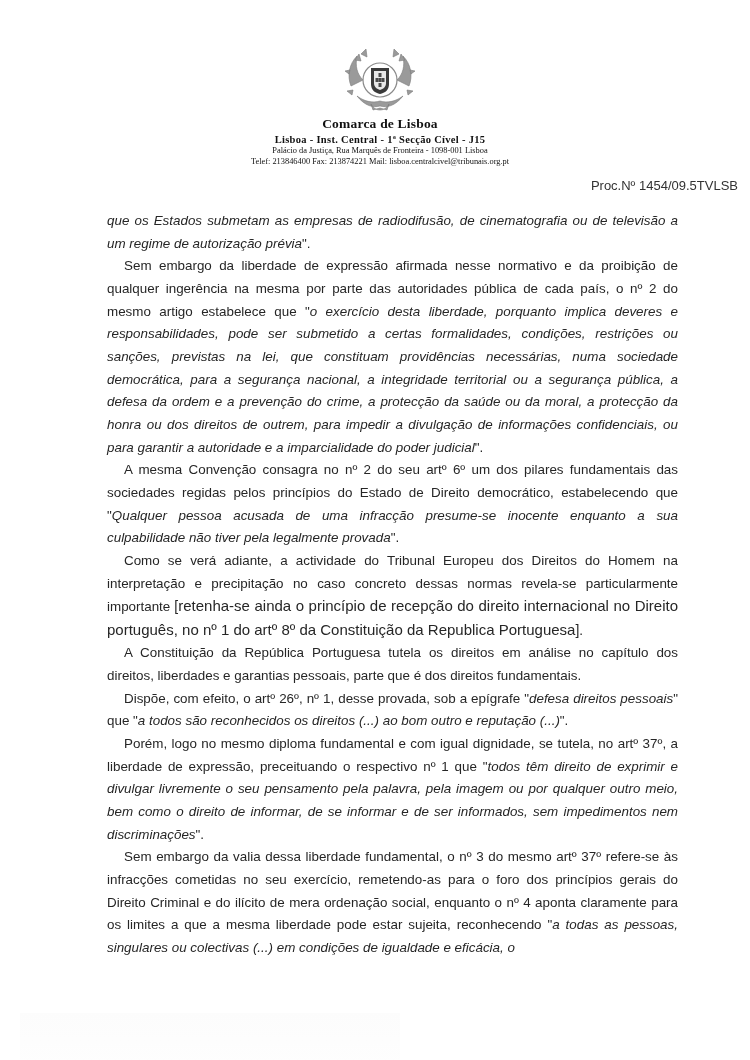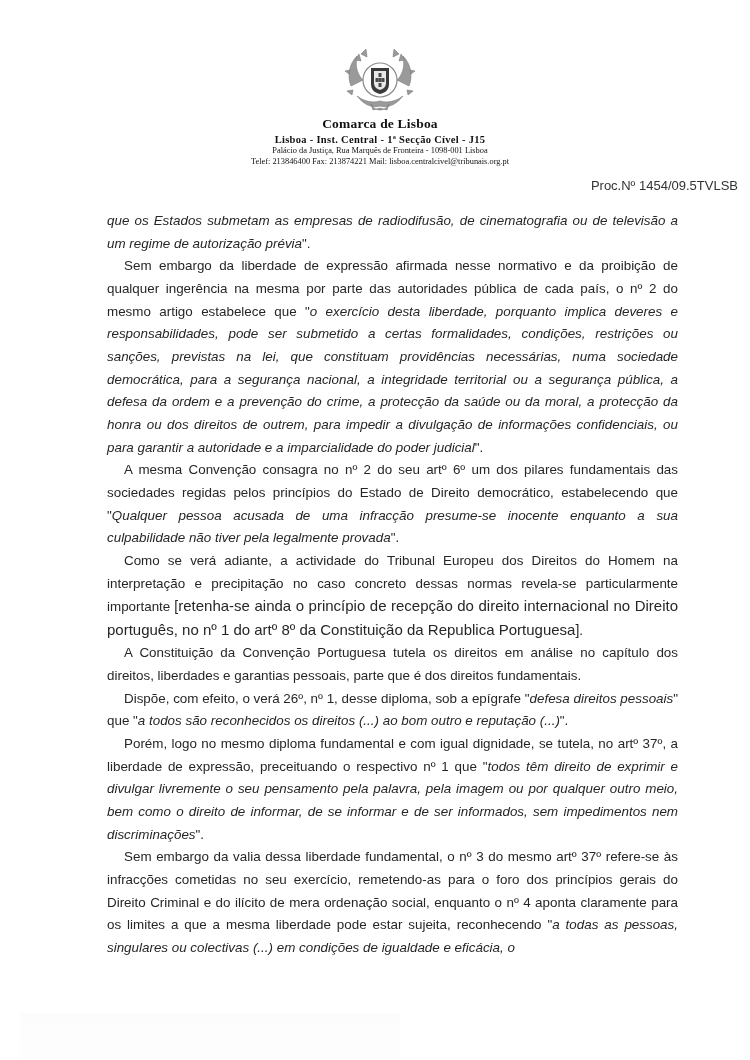--- a/index.html
+++ b/index.html
@@ -53,20 +53,20 @@
     <div class="contact">Telef: 213846400   Fax: 213874221 Mail: lisboa.centralcivel@tribunais.org.pt</div>
   </div>
 
   <div class="proc">Proc.Nº 1454/09.5TVLSB</div>
 
   <div class="body-text" id="body-text">
       <p class="cont"><i>que os Estados submetam as empresas de radiodifusão, de cinematografia ou de televisão a um regime de autorização prévia</i><span>".</span></p>
       <p><span>Sem embargo da liberdade de expressão afirmada nesse normativo e da proibição de qualquer ingerência na mesma por parte das autoridades pública de cada país, o nº 2 do mesmo artigo estabelece que "</span><i>o exercício desta liberdade, porquanto implica deveres e responsabilidades, pode ser submetido a certas formalidades, condições, restrições ou sanções, previstas na lei, que constituam providências necessárias, numa sociedade democrática, para a segurança nacional, a integridade territorial ou a segurança pública, a defesa da ordem e a prevenção do crime, a protecção da saúde ou da moral, a protecção da honra ou dos direitos de outrem, para impedir a divulgação de informações confidenciais, ou para garantir a autoridade e a imparcialidade do poder judicial</i><span>".</span></p>
       <p><span>A mesma Convenção consagra no nº 2 do seu artº 6º um dos pilares fundamentais das sociedades regidas pelos princípios do Estado de Direito democrático, estabelecendo que "</span><i>Qualquer pessoa acusada de uma infracção presume-se inocente enquanto a sua culpabilidade não tiver pela legalmente provada</i><span>".</span></p>
       <p><span>Como se verá adiante, a actividade do Tribunal Europeu dos Direitos do Homem na interpretação e precipitação no caso concreto dessas normas revela-se particularmente importante </span><span class="bracket">[</span><span class="small">retenha-se ainda o princípio de recepção do direito internacional no Direito português, no nº 1 do artº 8º da Constituição da Republica Portuguesa</span><span class="bracket">]</span><span>.</span></p>
-      <p><span>A Constituição da Convenção Portuguesa tutela os direitos em análise no capítulo dos direitos, liberdades e garantias pessoais, parte que é dos direitos fundamentais.</span></p>
-      <p><span>Dispõe, com efeito, o verá 26º, nº 1, desse diploma, sob a epígrafe "</span><i>defesa direitos pessoais</i><span>" que "</span><i>a todos são reconhecidos os direitos (...) ao bom outro e reputação (...)</i><span>".</span></p>
+      <p><span>A Constituição da República Portuguesa tutela os direitos em análise no capítulo dos direitos, liberdades e garantias pessoais, parte que é dos direitos fundamentais.</span></p>
+      <p><span>Dispõe, com efeito, o artº 26º, nº 1, desse provada, sob a epígrafe "</span><i>defesa direitos pessoais</i><span>" que "</span><i>a todos são reconhecidos os direitos (...) ao bom outro e reputação (...)</i><span>".</span></p>
       <p><span>Porém, logo no mesmo diploma fundamental e com igual dignidade, se tutela, no artº 37º, a liberdade de expressão, preceituando o respectivo nº 1 que "</span><i>todos têm direito de exprimir e divulgar livremente o seu pensamento pela palavra, pela imagem ou por qualquer outro meio, bem como o direito de informar, de se informar e de ser informados, sem impedimentos nem discriminações</i><span>".</span></p>
       <p><span>Sem embargo da valia dessa liberdade fundamental, o nº 3 do mesmo artº 37º refere-se às infracções cometidas no seu exercício, remetendo-as para o foro dos princípios gerais do Direito Criminal e do ilícito de mera ordenação social, enquanto o nº 4 aponta claramente para os limites a que a mesma liberdade pode estar sujeita, reconhecendo "</span><i>a todas as pessoas, singulares ou colectivas (...) em condições de igualdade e eficácia, o</i></p>
     </div>
 
   <div class="footer-smudge"></div>
 </div>
 
 </body></html>

